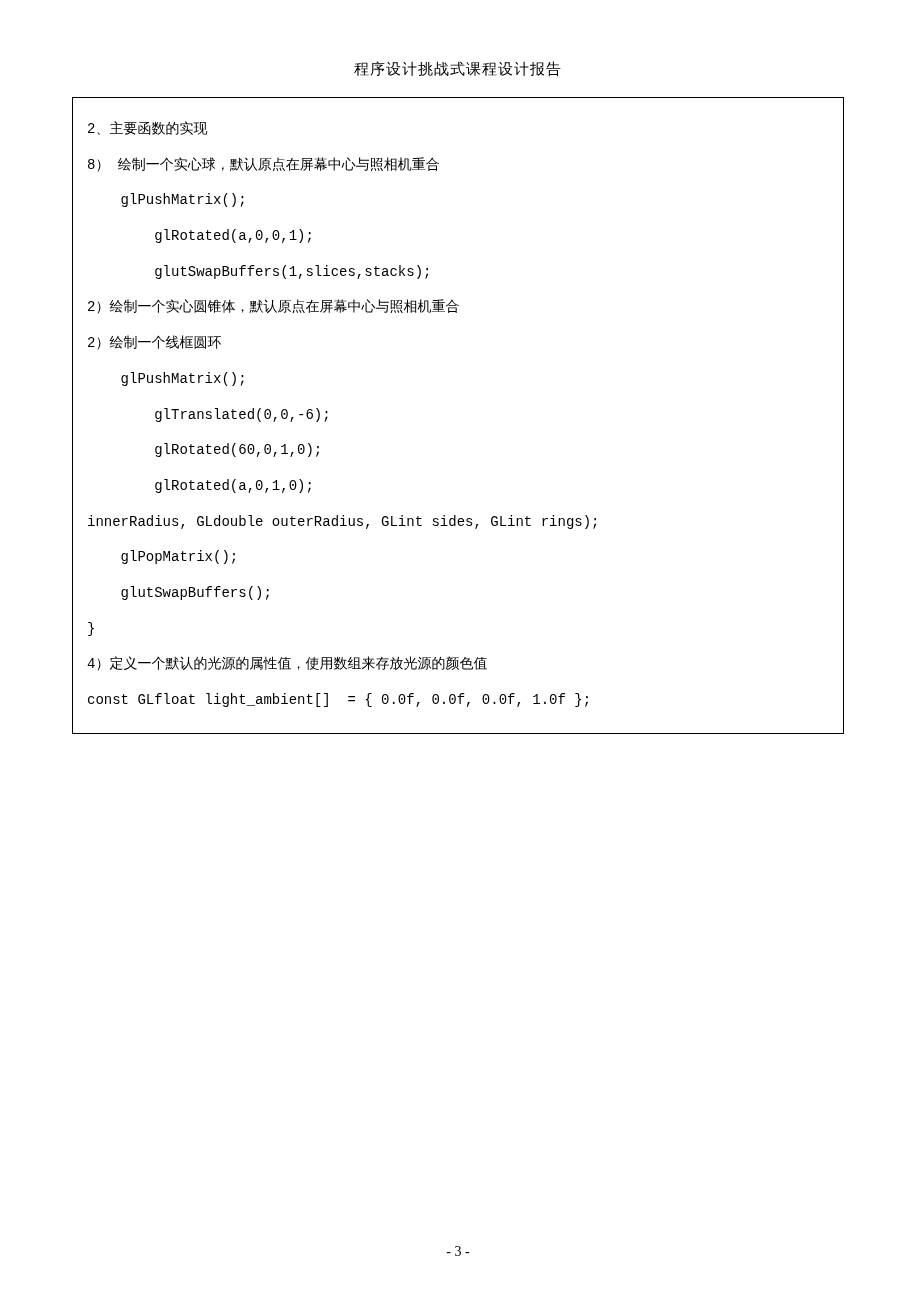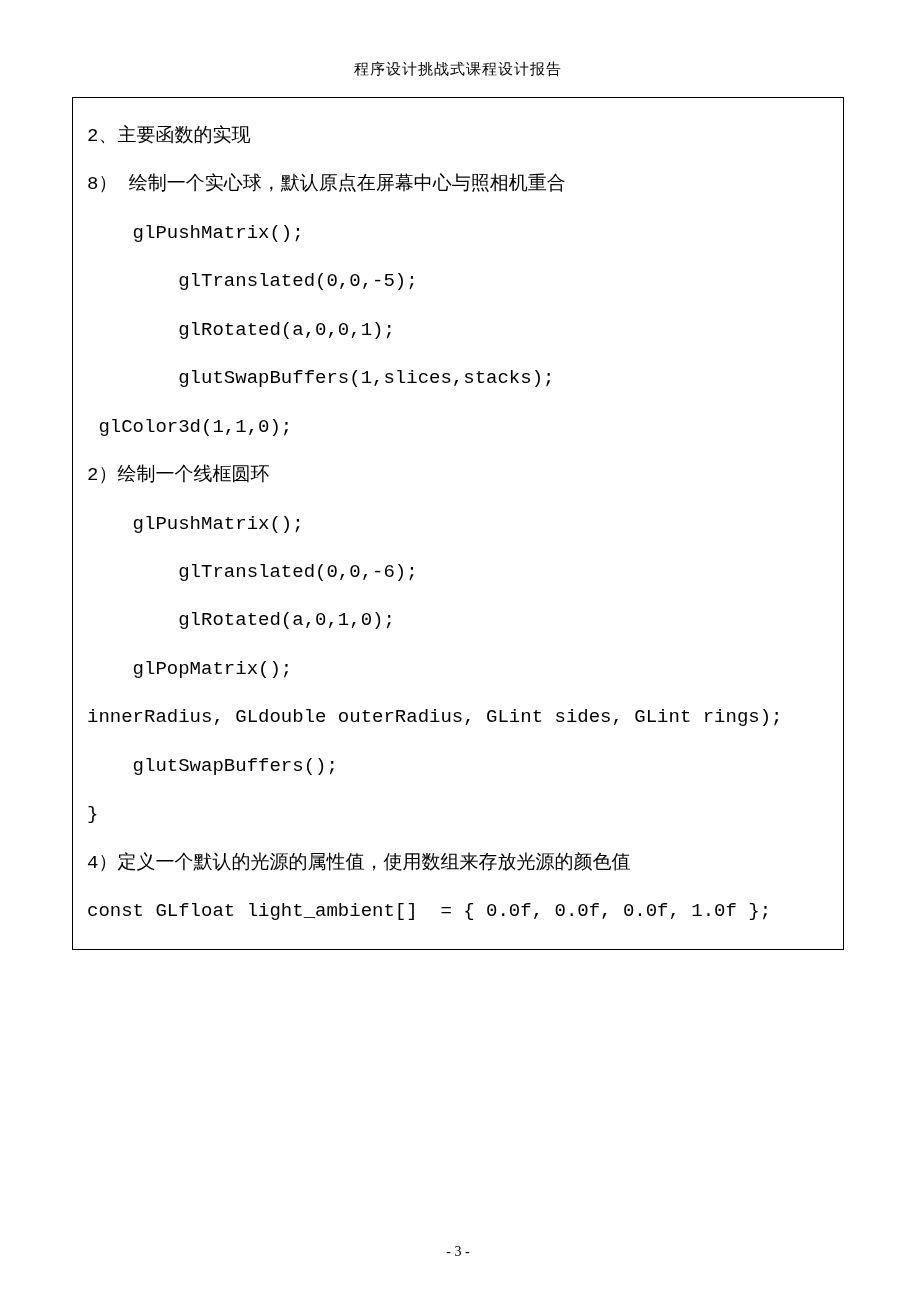--- a/index.html
+++ b/index.html
@@ -22,21 +22,21 @@
     color: #000;
     margin-bottom: 18px;
     letter-spacing: 1px;
   }
   .content-box {
     border: 1px solid #000;
     padding: 14px 14px 14px 14px;
     box-sizing: border-box;
   }
   .line {
-    font-size: 19px;
+    font-size: 14px;
     color: #000;
     line-height: 2.55;
     white-space: pre;
     font-family: "SimSun", "宋体", "Courier New", monospace;
   }
   .footer {
     position: absolute;
     bottom: 42px;
     left: 0;
     width: 100%;
@@ -47,30 +47,30 @@
 </style>
 </head>
 <body>
 
 <div class="page">
   <div class="header">程序设计挑战式课程设计报告</div>
   <div class="content-box">
     <div class="line">2、主要函数的实现</div>
     <div class="line">8） 绘制一个实心球，默认原点在屏幕中心与照相机重合</div>
     <div class="line">    glPushMatrix();</div>
-    <div class="line">        glTranslated(0,0,-5);</div>
     <div class="line">        glRotated(a,0,0,1);</div>
     <div class="line">        glutSwapBuffers(1,slices,stacks);</div>
-    <div class="line"> glColor3d(1,1,0);</div>
+    <div class="line">2）绘制一个实心圆锥体，默认原点在屏幕中心与照相机重合</div>
     <div class="line">2）绘制一个线框圆环</div>
     <div class="line">    glPushMatrix();</div>
     <div class="line">        glTranslated(0,0,-6);</div>
+    <div class="line">        glRotated(60,0,1,0);</div>
     <div class="line">        glRotated(a,0,1,0);</div>
+    <div class="line">innerRadius, GLdouble outerRadius, GLint sides, GLint rings);</div>
     <div class="line">    glPopMatrix();</div>
-    <div class="line">innerRadius, GLdouble outerRadius, GLint sides, GLint rings);</div>
     <div class="line"></div>
     <div class="line">    glutSwapBuffers();</div>
     <div class="line">}</div>
     <div class="line">4）定义一个默认的光源的属性值，使用数组来存放光源的颜色值</div>
     <div class="line">const GLfloat light_ambient[]  = { 0.0f, 0.0f, 0.0f, 1.0f };</div>
   </div>
   <div class="footer">- 3 -</div>
 </div>
 
 </body></html>

